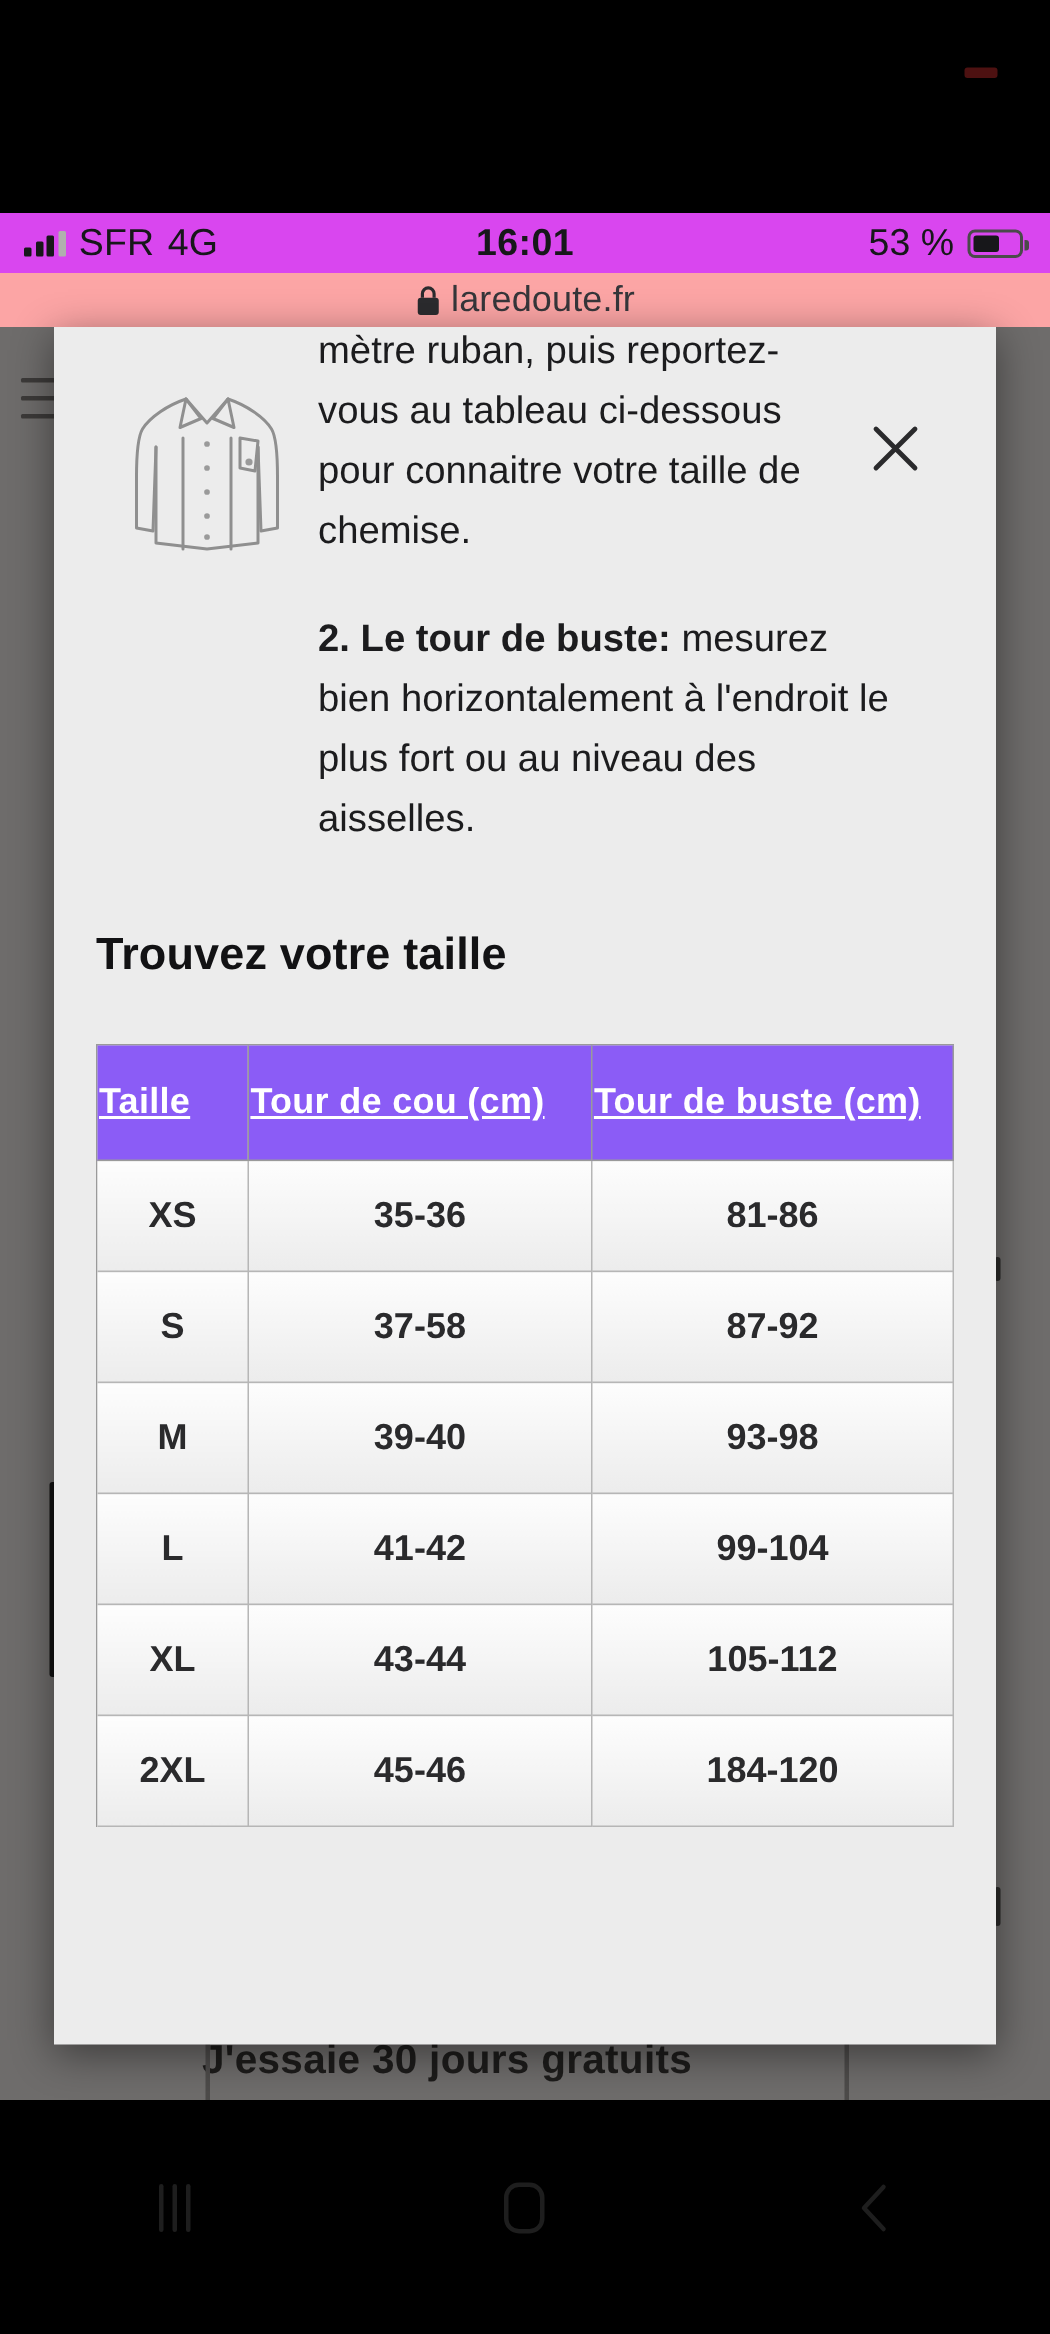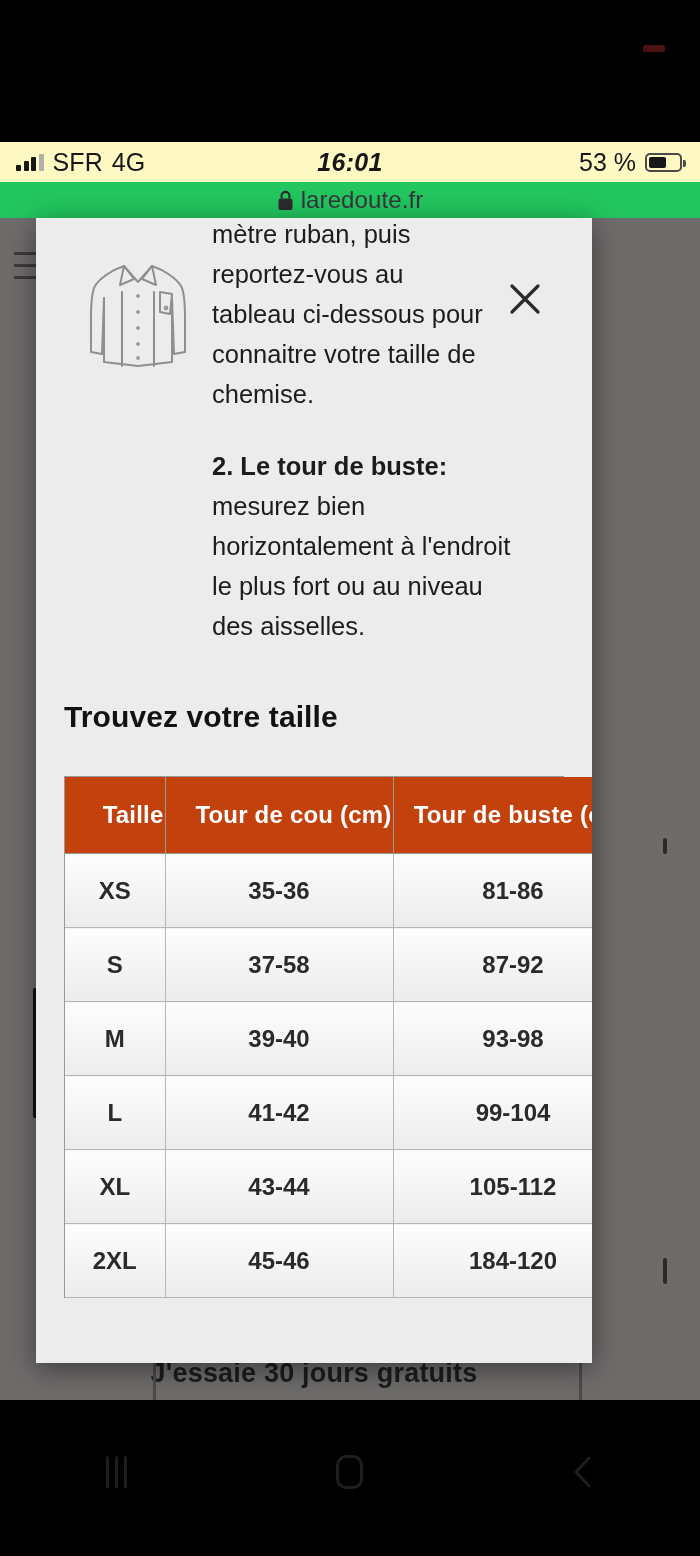--- a/index.html
+++ b/index.html
@@ -30,21 +30,21 @@
     border-radius: 2px;
     background: #5a1414;
     opacity: .85;
   }
 
   
   .statusbar {
     position: absolute;
     left: 0; top: 142px;
     width: 700px; height: 40px;
-    background: #fef9c3;
+    background: #d946ef;
     color: #17171a;
   }
   .sb-left {
     position: absolute;
     left: 16px; top: 0;
     height: 40px;
     display: flex; align-items: center; gap: 9px;
   }
   .signal-bars {
     display: flex; align-items: flex-end; gap: 2.5px; height: 17px;
@@ -65,21 +65,20 @@
     letter-spacing: .1px;
   }
   .sb-time {
     position: absolute;
     left: 0; top: 0;
     width: 700px; height: 40px;
     display: flex; align-items: center; justify-content: center;
     font-size: 25px;
     font-weight: 700;
     letter-spacing: .3px;
-    font-style: italic;
   }
   .sb-right {
     position: absolute;
     right: 18px; top: 0;
     height: 40px;
     display: flex; align-items: center; gap: 9px;
   }
   .sb-battpct { font-size: 25px; font-weight: 400; }
   .batt {
     position: relative;
@@ -102,21 +101,21 @@
     width: 53%;
     background: #17171a;
     border-radius: 2px;
   }
 
   
   .urlbar {
     position: absolute;
     left: 0; top: 182px;
     width: 700px; height: 36px;
-    background: #22c55e;
+    background: #fca5a5;
     display: flex; align-items: center; justify-content: center;
     gap: 7px;
   }
   .lock-icon { display: block; }
   .url-text {
     font-size: 24px;
     color: #36363a;
     letter-spacing: .1px;
   }
 
@@ -151,21 +150,21 @@
     position: absolute;
     right: 33px;
     width: 4px;
     background: #2b2a29;
     border-radius: 2px;
   }
   .bg-edge-mark.m1 { top: 620px; height: 16px; }
   .bg-edge-mark.m2 { top: 1040px; height: 26px; }
   .bg-trial-row {
     position: absolute;
-    left: 16px; bottom: 0;
+    left: 0; bottom: 0;
     width: 596px; height: 54px;
     display: flex; align-items: center; justify-content: center;
     background: #6e6c6b;
   }
   .bg-trial-label {
     font-size: 27px;
     font-weight: 700;
     color: #1d1c1b;
     letter-spacing: .2px;
   }
@@ -174,21 +173,21 @@
     top: 0; width: 3px; height: 54px;
     background: #4d4b4a;
   }
   .bg-trial-div.l { left: 137px; }
   .bg-trial-div.r { left: 563px; }
 
   
   .modal {
     position: absolute;
     left: 36px; top: 218px;
-    width: 556px; height: 1145px;
+    width: 628px; height: 1145px;
     background: #ececec;
     box-shadow: 0 6px 26px rgba(0,0,0,.45);
     overflow: hidden;
   }
 
   .modal-top {
     position: relative;
     padding: 0 28px 0 28px;
   }
 
@@ -238,29 +237,30 @@
     border: 1px solid #9a9a9a;
     border-right: none;
     border-bottom: none;
   }
   table.size-table {
     width: 100%;
     border-collapse: collapse;
     table-layout: fixed;
   }
   table.size-table th {
-    background: #c2410c;
+    background: #8b5cf6;
     color: #ffffff;
     font-size: 24px;
     font-weight: 700;
     letter-spacing: .2px;
     height: 74px;
     border-right: 1px solid #9a9a9a;
     border-bottom: 1px solid #9a9a9a;
-    text-align: right;
+    text-align: left;
+    text-decoration: underline;
   }
   table.size-table td {
     height: 71px;
     font-size: 24px;
     font-weight: 600;
     color: #2a2a2c;
     text-align: center;
     border-right: 1px solid #b6b6b6;
     border-bottom: 1px solid #b6b6b6;
     background: linear-gradient(180deg, #fdfdfd 0%, #ececec 100%);

